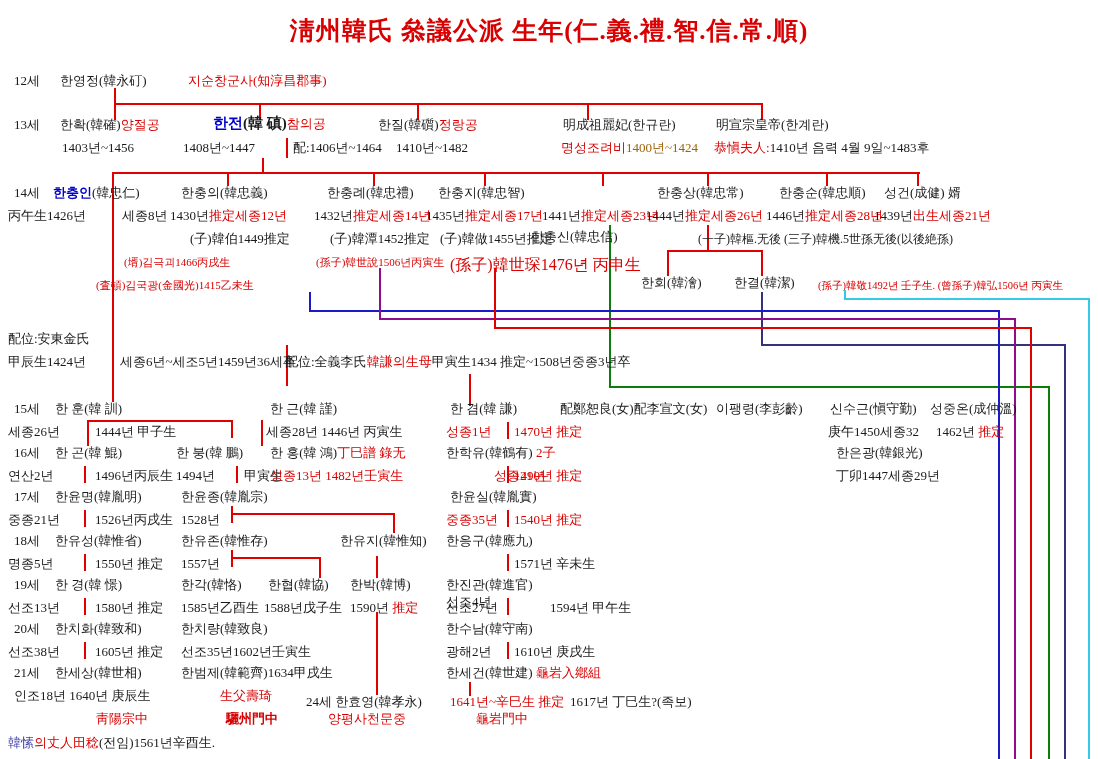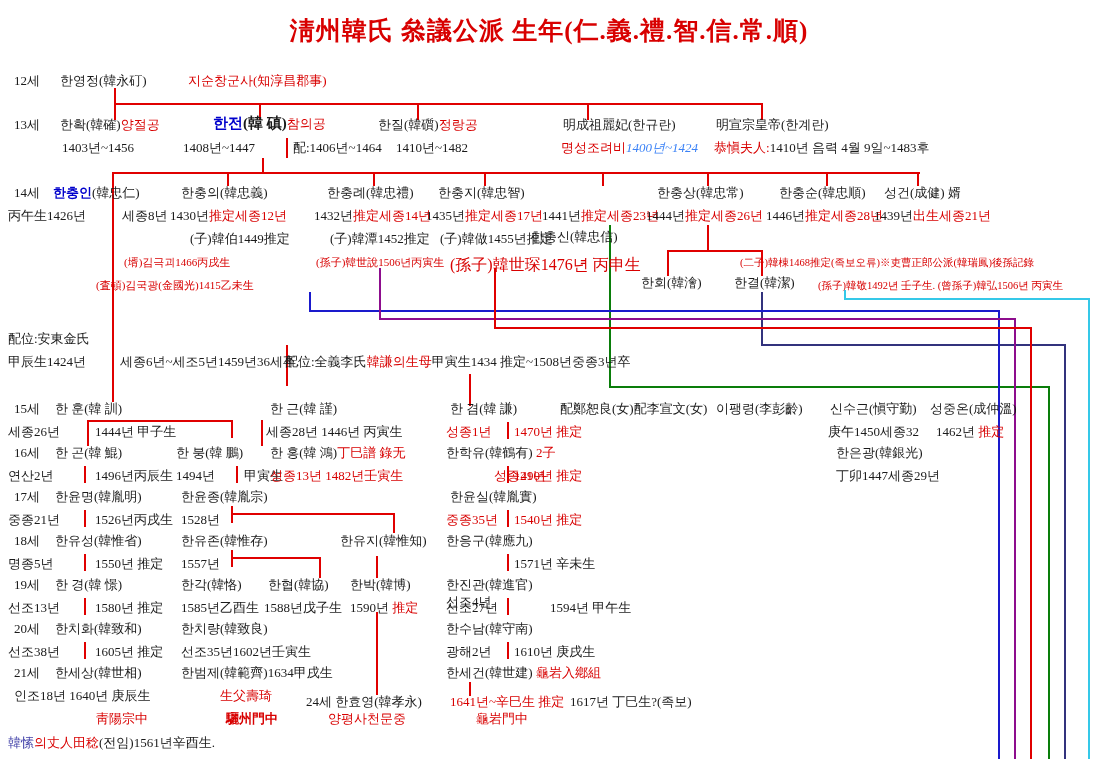--- a/index.html
+++ b/index.html
@@ -90,21 +90,21 @@
     <div class="tx" style="left: 188px; top: 74px;"><span style="color: rgb(216, 0, 0);">지순창군사(知淳昌郡事)</span></div>
     <div class="tx" style="left: 14px; top: 118px;"><span style="color: rgb(26, 26, 26);">13세</span></div>
     <div class="tx" style="left: 60px; top: 118px;"><span style="color: rgb(26, 26, 26);">한확(韓確)</span><span style="color: rgb(216, 0, 0);">양절공</span></div>
     <div class="tx" style="left: 62px; top: 141px;"><span style="color: rgb(26, 26, 26);">1403년~1456</span></div>
     <div class="tx" style="left: 213px; top: 115px;"><span style="color: rgb(0, 0, 204); font-weight: bold; font-size: 15px;">한전</span><span style="color: rgb(26, 26, 26); font-weight: bold; font-size: 15px;">(韓 磌)</span><span style="color: rgb(216, 0, 0);">참의공</span></div>
     <div class="tx" style="left: 183px; top: 141px;"><span style="color: rgb(26, 26, 26);">1408년~1447</span></div>
     <div class="tx" style="left: 293px; top: 141px;"><span style="color: rgb(26, 26, 26);">配:1406년~1464</span></div>
     <div class="tx" style="left: 378px; top: 118px;"><span style="color: rgb(26, 26, 26);">한질(韓礩)</span><span style="color: rgb(216, 0, 0);">정랑공</span></div>
     <div class="tx" style="left: 396px; top: 141px;"><span style="color: rgb(26, 26, 26);">1410년~1482</span></div>
     <div class="tx" style="left: 563px; top: 118px;"><span style="color: rgb(26, 26, 26);">明成祖麗妃(한규란)</span></div>
-    <div class="tx" style="left: 561px; top: 141px;"><span style="color: rgb(216, 0, 0);">명성조려비</span><span style="color: #3b82f6; font-style: italic;">1400년~1424</span></div>
+    <div class="tx" style="left: 561px; top: 141px;"><span style="color: rgb(216, 0, 0);">명성조려비</span><span style="color: #a16207;">1400년~1424</span></div>
     <div class="tx" style="left: 716px; top: 118px;"><span style="color: rgb(26, 26, 26);">明宣宗皇帝(한계란)</span></div>
     <div class="tx" style="left: 714px; top: 141px;"><span style="color: rgb(216, 0, 0);">恭愼夫人:</span><span style="color: rgb(26, 26, 26);">1410년 음력 4월 9일~1483후</span></div>
     <div class="tx" style="left: 14px; top: 186px;"><span style="color: rgb(26, 26, 26);">14세</span></div>
     <div class="tx" style="left: 53px; top: 186px;"><span style="color: rgb(0, 0, 204); font-weight: bold;">한충인</span><span style="color: rgb(26, 26, 26);">(韓忠仁)</span></div>
     <div class="tx" style="left: 181px; top: 186px;"><span style="color: rgb(26, 26, 26);">한충의(韓忠義)</span></div>
     <div class="tx" style="left: 327px; top: 186px;"><span style="color: rgb(26, 26, 26);">한충례(韓忠禮)</span></div>
     <div class="tx" style="left: 438px; top: 186px;"><span style="color: rgb(26, 26, 26);">한충지(韓忠智)</span></div>
     <div class="tx" style="left: 531px; top: 186px; margin-top: 44px;"><span style="color: rgb(26, 26, 26);">한충신(韓忠信)</span></div>
     <div class="tx" style="left: 657px; top: 186px;"><span style="color: rgb(26, 26, 26);">한충상(韓忠常)</span></div>
     <div class="tx" style="left: 779px; top: 186px;"><span style="color: rgb(26, 26, 26);">한충순(韓忠順)</span></div>
@@ -114,24 +114,24 @@
     <div class="tx" style="left: 170px; top: 209px;"><span style="color: rgb(26, 26, 26);">1430년</span><span style="color: rgb(216, 0, 0);">推定세종12년</span></div>
     <div class="tx" style="left: 314px; top: 209px;"><span style="color: rgb(26, 26, 26);">1432년</span><span style="color: rgb(216, 0, 0);">推定세종14년</span></div>
     <div class="tx" style="left: 426px; top: 209px;"><span style="color: rgb(26, 26, 26);">1435년</span><span style="color: rgb(216, 0, 0);">推定세종17년</span></div>
     <div class="tx" style="left: 542px; top: 209px;"><span style="color: rgb(26, 26, 26);">1441년</span><span style="color: rgb(216, 0, 0);">推定세종23년</span></div>
     <div class="tx" style="left: 646px; top: 209px;"><span style="color: rgb(26, 26, 26);">1444년</span><span style="color: rgb(216, 0, 0);">推定세종26년</span></div>
     <div class="tx" style="left: 766px; top: 209px;"><span style="color: rgb(26, 26, 26);">1446년</span><span style="color: rgb(216, 0, 0);">推定세종28년</span></div>
     <div class="tx" style="left: 874px; top: 209px;"><span style="color: rgb(26, 26, 26);">1439년</span><span style="color: rgb(216, 0, 0);">出生세종21년</span></div>
     <div class="tx" style="left: 190px; top: 232px;"><span style="color: rgb(26, 26, 26);">(子)韓伯1449推定</span></div>
     <div class="tx" style="left: 330px; top: 232px;"><span style="color: rgb(26, 26, 26);">(子)韓潭1452推定</span></div>
     <div class="tx" style="left: 440px; top: 232px;"><span style="color: rgb(26, 26, 26);">(子)韓做1455년推定</span></div>
+    <div class="tx" style="left: 698px; top: 233px; font-size: 12px;"><span style="color: rgb(26, 26, 26);">(一子)韓樞.无後 (三子)韓機.5世孫无後(以後絶孫)</span></div>
     <div class="tx" style="left: 124px; top: 256px; font-size: 11px;"><span style="color: rgb(216, 0, 0);">(壻)김극괴1466丙戌生</span></div>
     <div class="tx" style="left: 316px; top: 256px; font-size: 11px;"><span style="color: rgb(216, 0, 0);">(孫子)韓世說1506년丙寅生</span></div>
     <div class="tx" style="left: 450px; top: 256px; font-size: 16px;"><span style="color: rgb(216, 0, 0);">(孫子)韓世琛1476년 丙申生</span></div>
-    <div class="tx" style="left: 740px; top: 257px; font-size: 10.5px;"><span style="color: rgb(216, 0, 0);">(二子)韓棟1468推定(족보오류)※吏曹正郎公派(韓瑞鳳)後孫記錄</span></div>
     <div class="tx" style="left: 96px; top: 279px; font-size: 11px;"><span style="color: rgb(216, 0, 0);">(査頓)김국광(金國光)1415乙未生</span></div>
     <div class="tx" style="left: 641px; top: 276px;"><span style="color: rgb(26, 26, 26);">한회(韓澮)</span></div>
     <div class="tx" style="left: 734px; top: 276px;"><span style="color: rgb(26, 26, 26);">한결(韓潔)</span></div>
     <div class="tx" style="left: 818px; top: 280px; font-size: 10.5px;"><span style="color: rgb(216, 0, 0);">(孫子)韓敬1492년 壬子生. (曾孫子)韓弘1506년 丙寅生</span></div>
     <div class="tx" style="left: 8px; top: 332px;"><span style="color: rgb(26, 26, 26);">配位:安東金氏</span></div>
     <div class="tx" style="left: 8px; top: 355px;"><span style="color: rgb(26, 26, 26);">甲辰生1424년</span></div>
     <div class="tx" style="left: 120px; top: 355px; text-align: right;"><span style="color: rgb(26, 26, 26);">세종6년~세조5년1459년36세卒.</span></div>
     <div class="tx" style="left: 285px; top: 355px;"><span style="color: rgb(26, 26, 26);">配位:全義李氏</span><span style="color: rgb(216, 0, 0);">韓謙의生母</span><span style="color: rgb(26, 26, 26);">甲寅生1434 推定~1508년중종3년卒</span></div>
     <div class="tx" style="left: 14px; top: 402px;"><span style="color: rgb(26, 26, 26);">15세</span></div>
     <div class="tx" style="left: 55px; top: 402px;"><span style="color: rgb(26, 26, 26);">한 훈(韓 訓)</span></div>

